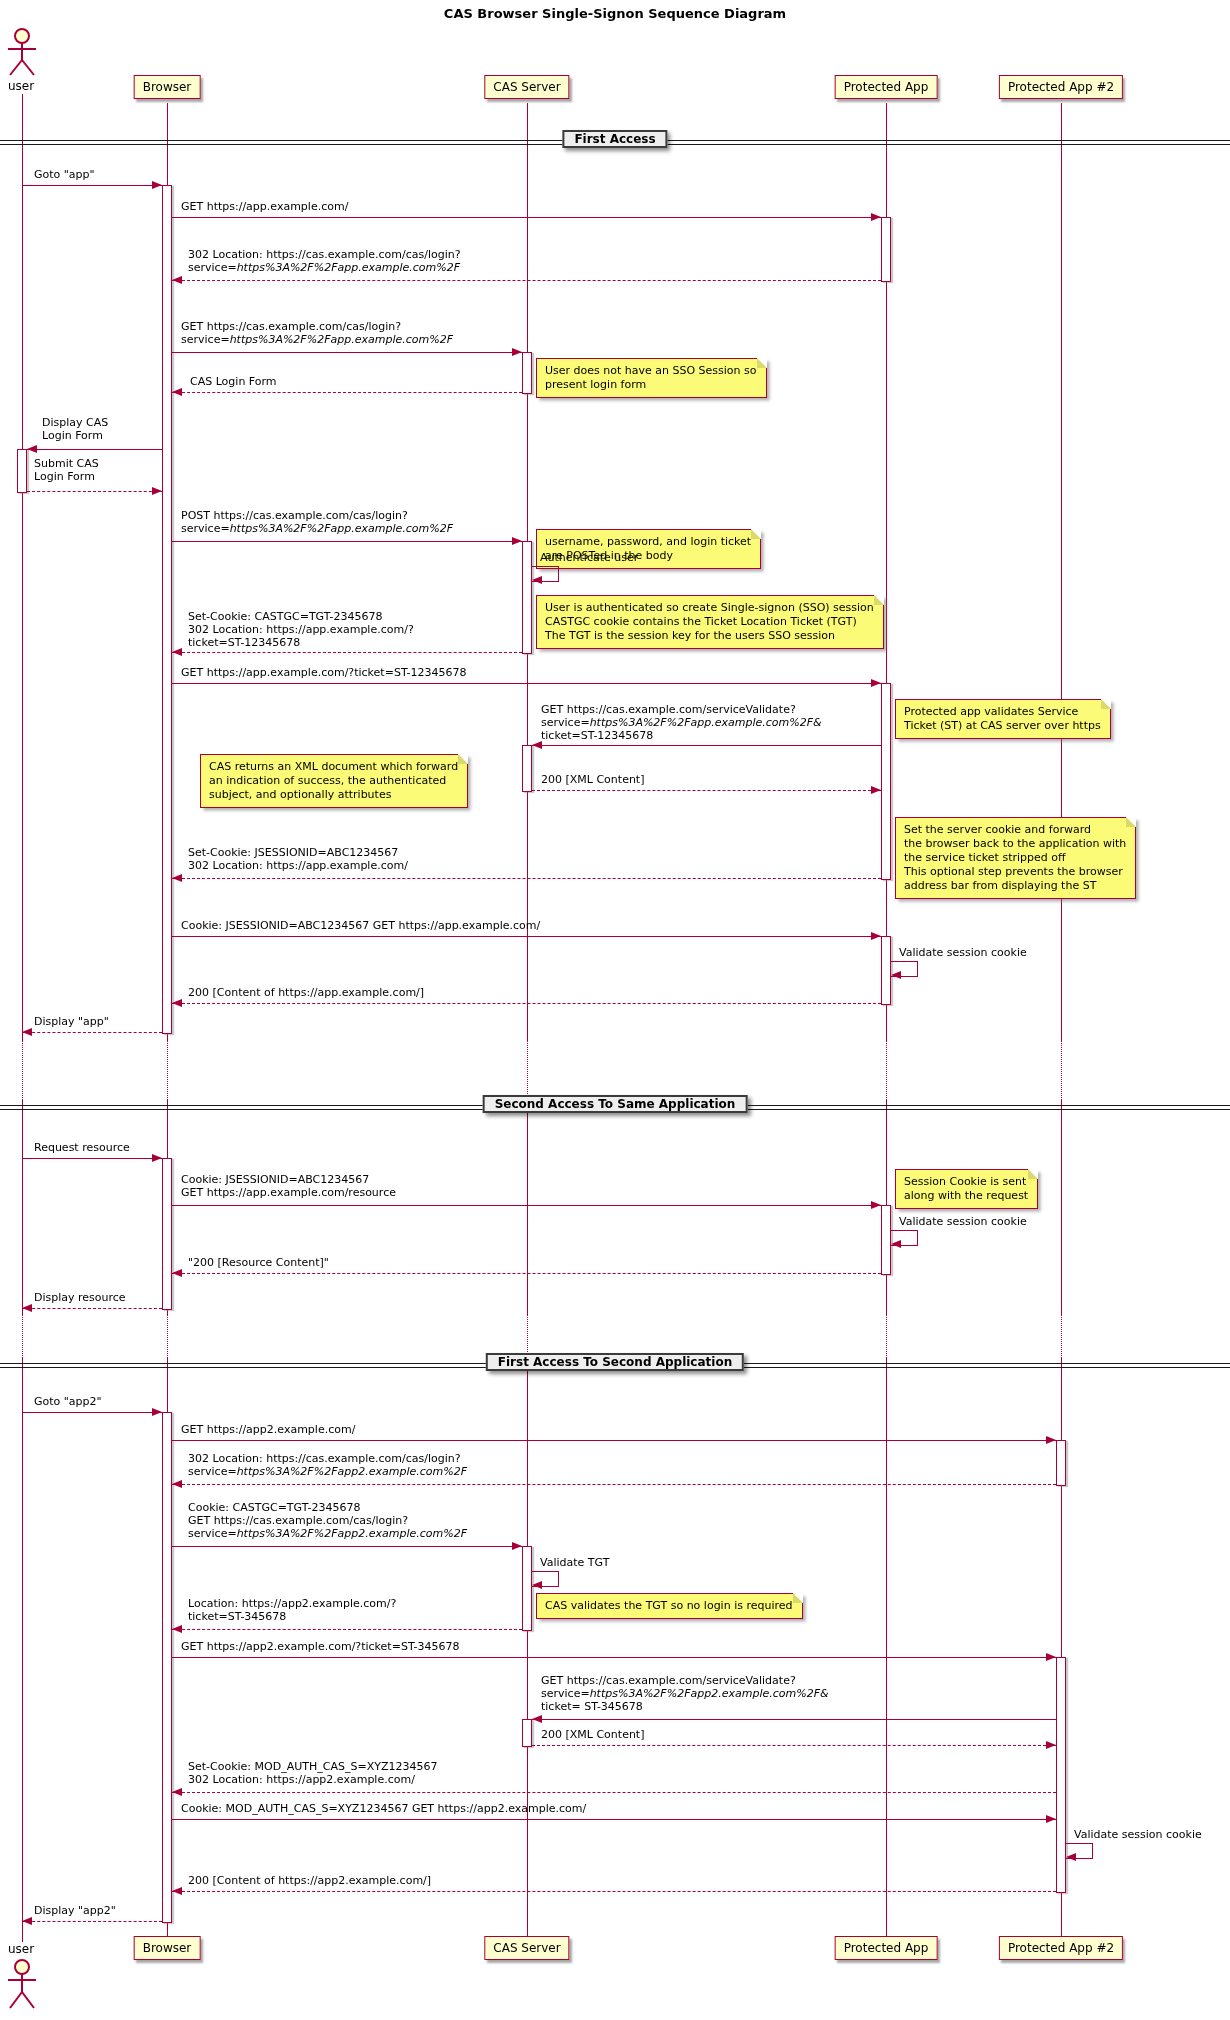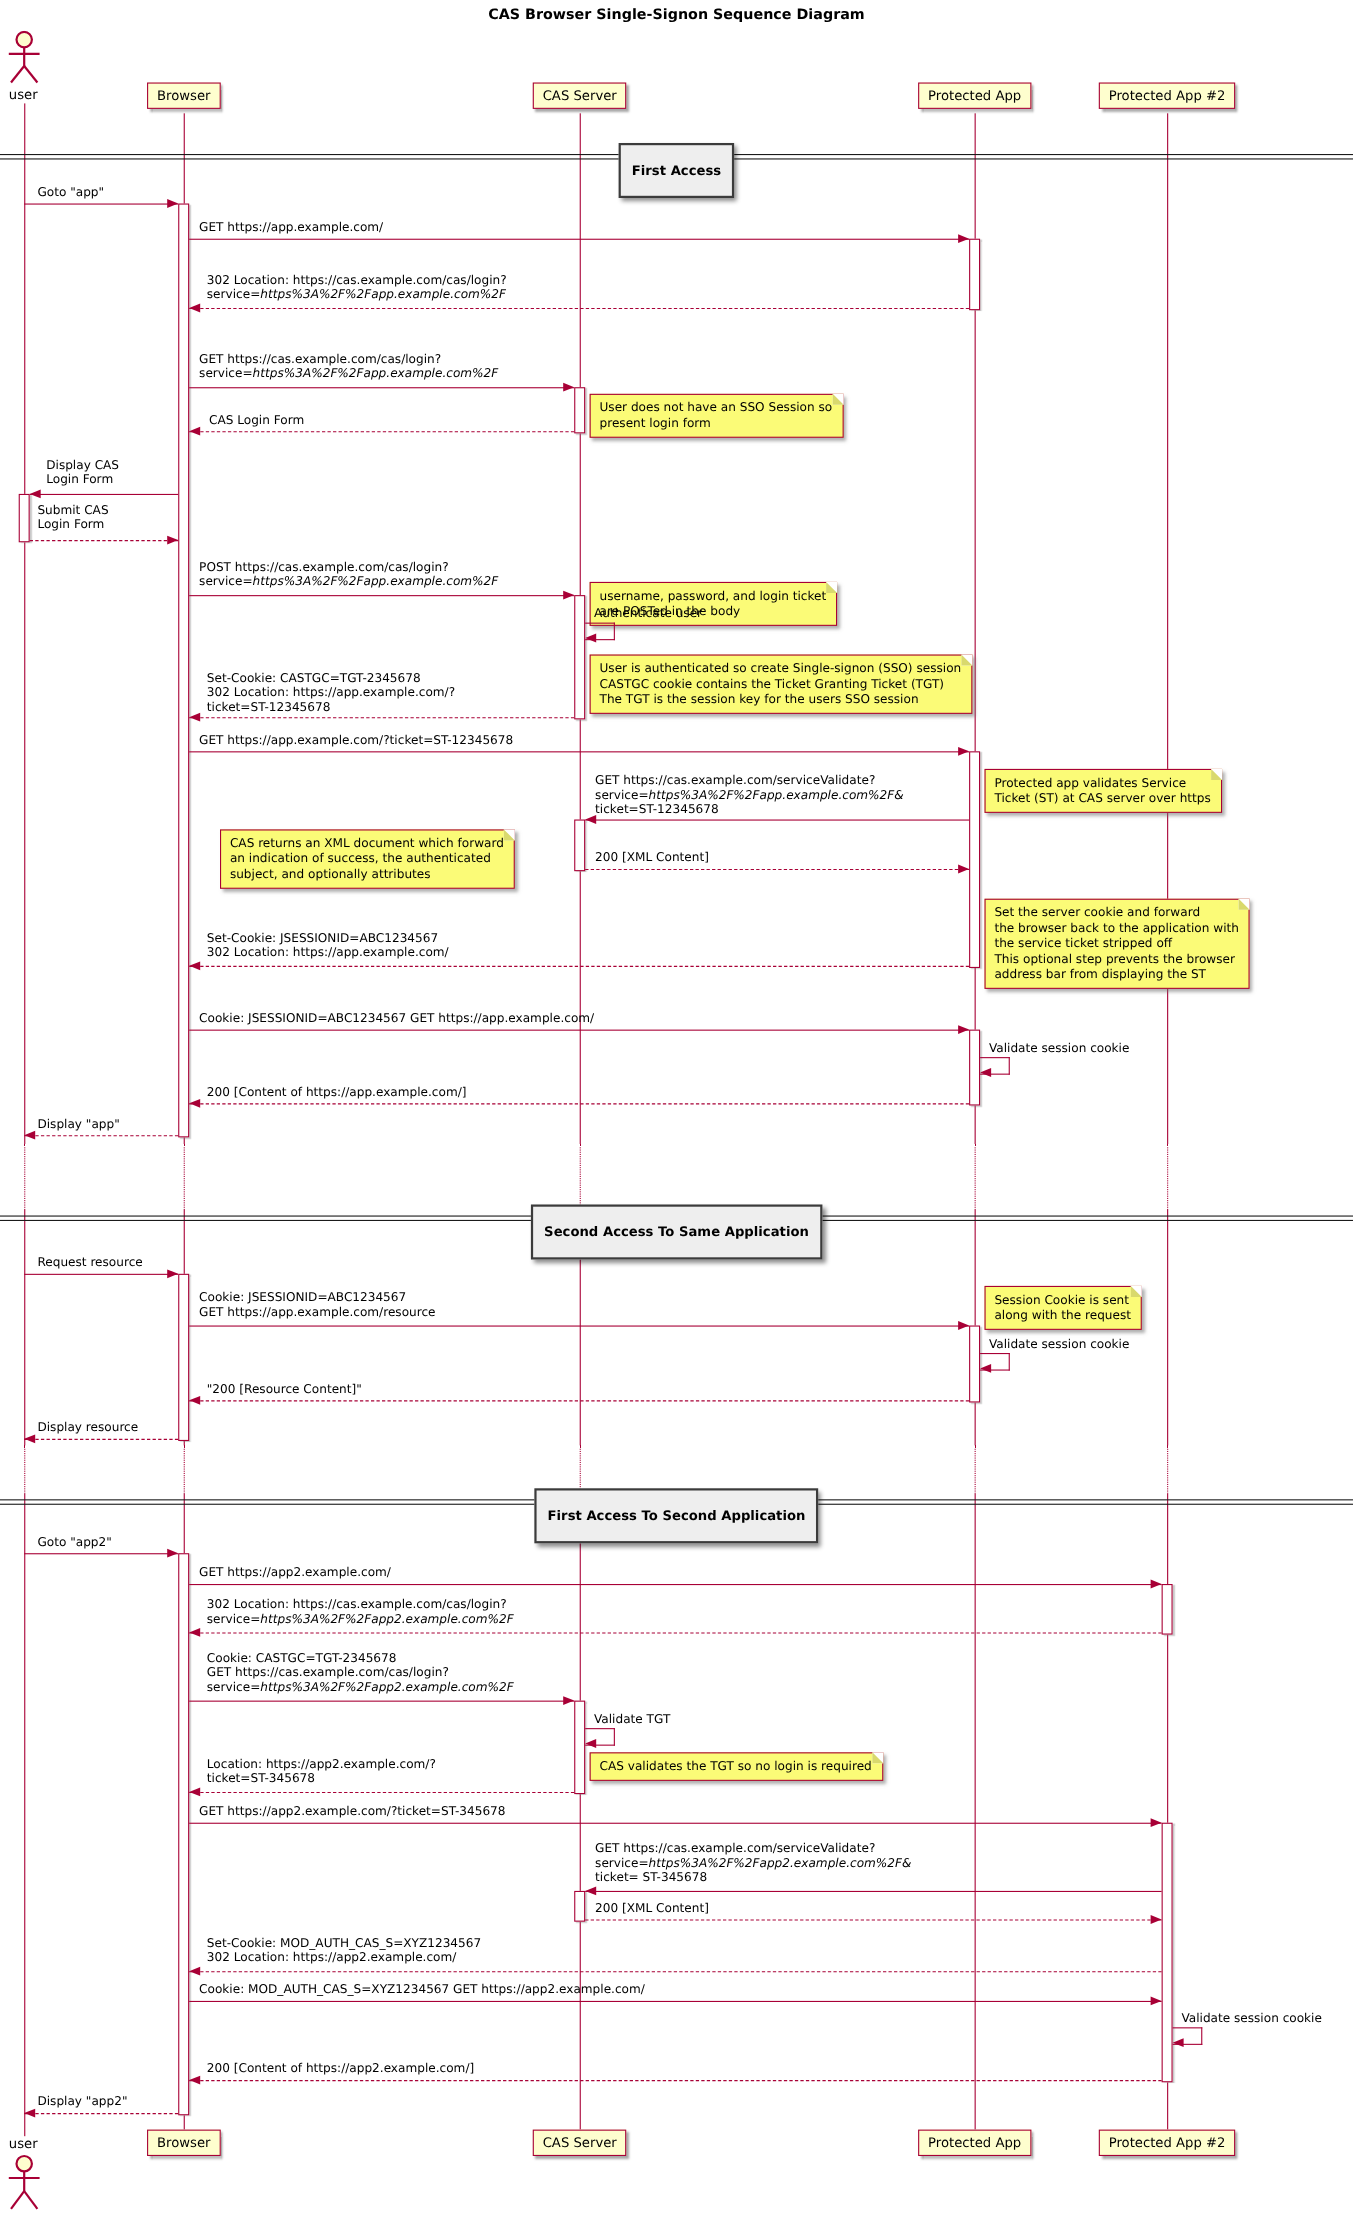--- a/index.html
+++ b/index.html
@@ -25,21 +25,21 @@
   .selfmsg{position:absolute;width:26px;height:14px;border:1px solid var(--c);border-left:none;}
   .note{position:absolute;background:var(--notebg);border:1px solid var(--c);
         font-size:11px;line-height:14px;color:#000;padding:5px 9px 5px 8px;
         box-shadow:2.5px 2.5px 3px rgba(110,110,110,.55);white-space:nowrap;}
   .note::after{content:"";position:absolute;top:-1px;right:-1px;width:0;height:0;
         border-top:10px solid #fff;border-left:10px solid #d9d96d;}
   .divline{position:absolute;left:0;width:1230px;height:3px;border-top:1px solid #1a1a1a;
         border-bottom:1px solid #1a1a1a;}
   .divlabel{position:absolute;left:615px;transform:translateX(-50%);background:#EEEEEE;
         border:2px solid #3b3b3b;font-weight:bold;font-size:12px;color:#000;
-        padding:16px 10px;box-shadow:3px 3px 4px rgba(0,0,0,.45);white-space:nowrap;}
+        padding:0 10px;box-shadow:3px 3px 4px rgba(0,0,0,.45);white-space:nowrap;}
   .actor{position:absolute;}
   .actor-label{position:absolute;font-size:12px;color:#000;white-space:nowrap;}
   .wm{position:absolute;left:10px;top:1892px;width:1220px;color:#c9c9c9;
       font-family:"DejaVu Serif", serif;font-size:46px;letter-spacing:5px;
       white-space:nowrap;pointer-events:none;}
 </style>
 </head>
 <body>
 
 <div id="stage">
@@ -167,21 +167,21 @@
     <span>username, password, and login ticket</span><br>
     <span>are POSTed in the body</span>
   </div>
 
   <div class="lbl" style="left:540px;top:551px"><span>Authenticate user</span></div>
   <div class="selfmsg" style="left:532px;top:566px"></div>
   <div class="ah l" style="left:532px;top:576px"></div>
 
   <div class="note" style="left:536px;top:595px">
     <span>User is authenticated so create Single-signon (SSO) session</span><br>
-    <span>CASTGC cookie contains the Ticket Granting Ticket (TGT)</span><br>
+    <span>CASTGC cookie contains the Ticket Location Ticket (TGT)</span><br>
     <span>The TGT is the session key for the users SSO session</span>
   </div>
 
   <div class="lbl" style="left:188px;top:610px">
     <span>Set-Cookie: CASTGC=TGT-2345678</span><br>
     <span>302 Location: https://app.example.com/?</span><br>
     <span>ticket=ST-12345678</span>
   </div>
   <div class="ln dash" style="left:172px;top:652px;width:350px"></div>
   <div class="ah l" style="left:172px;top:648px"></div>

